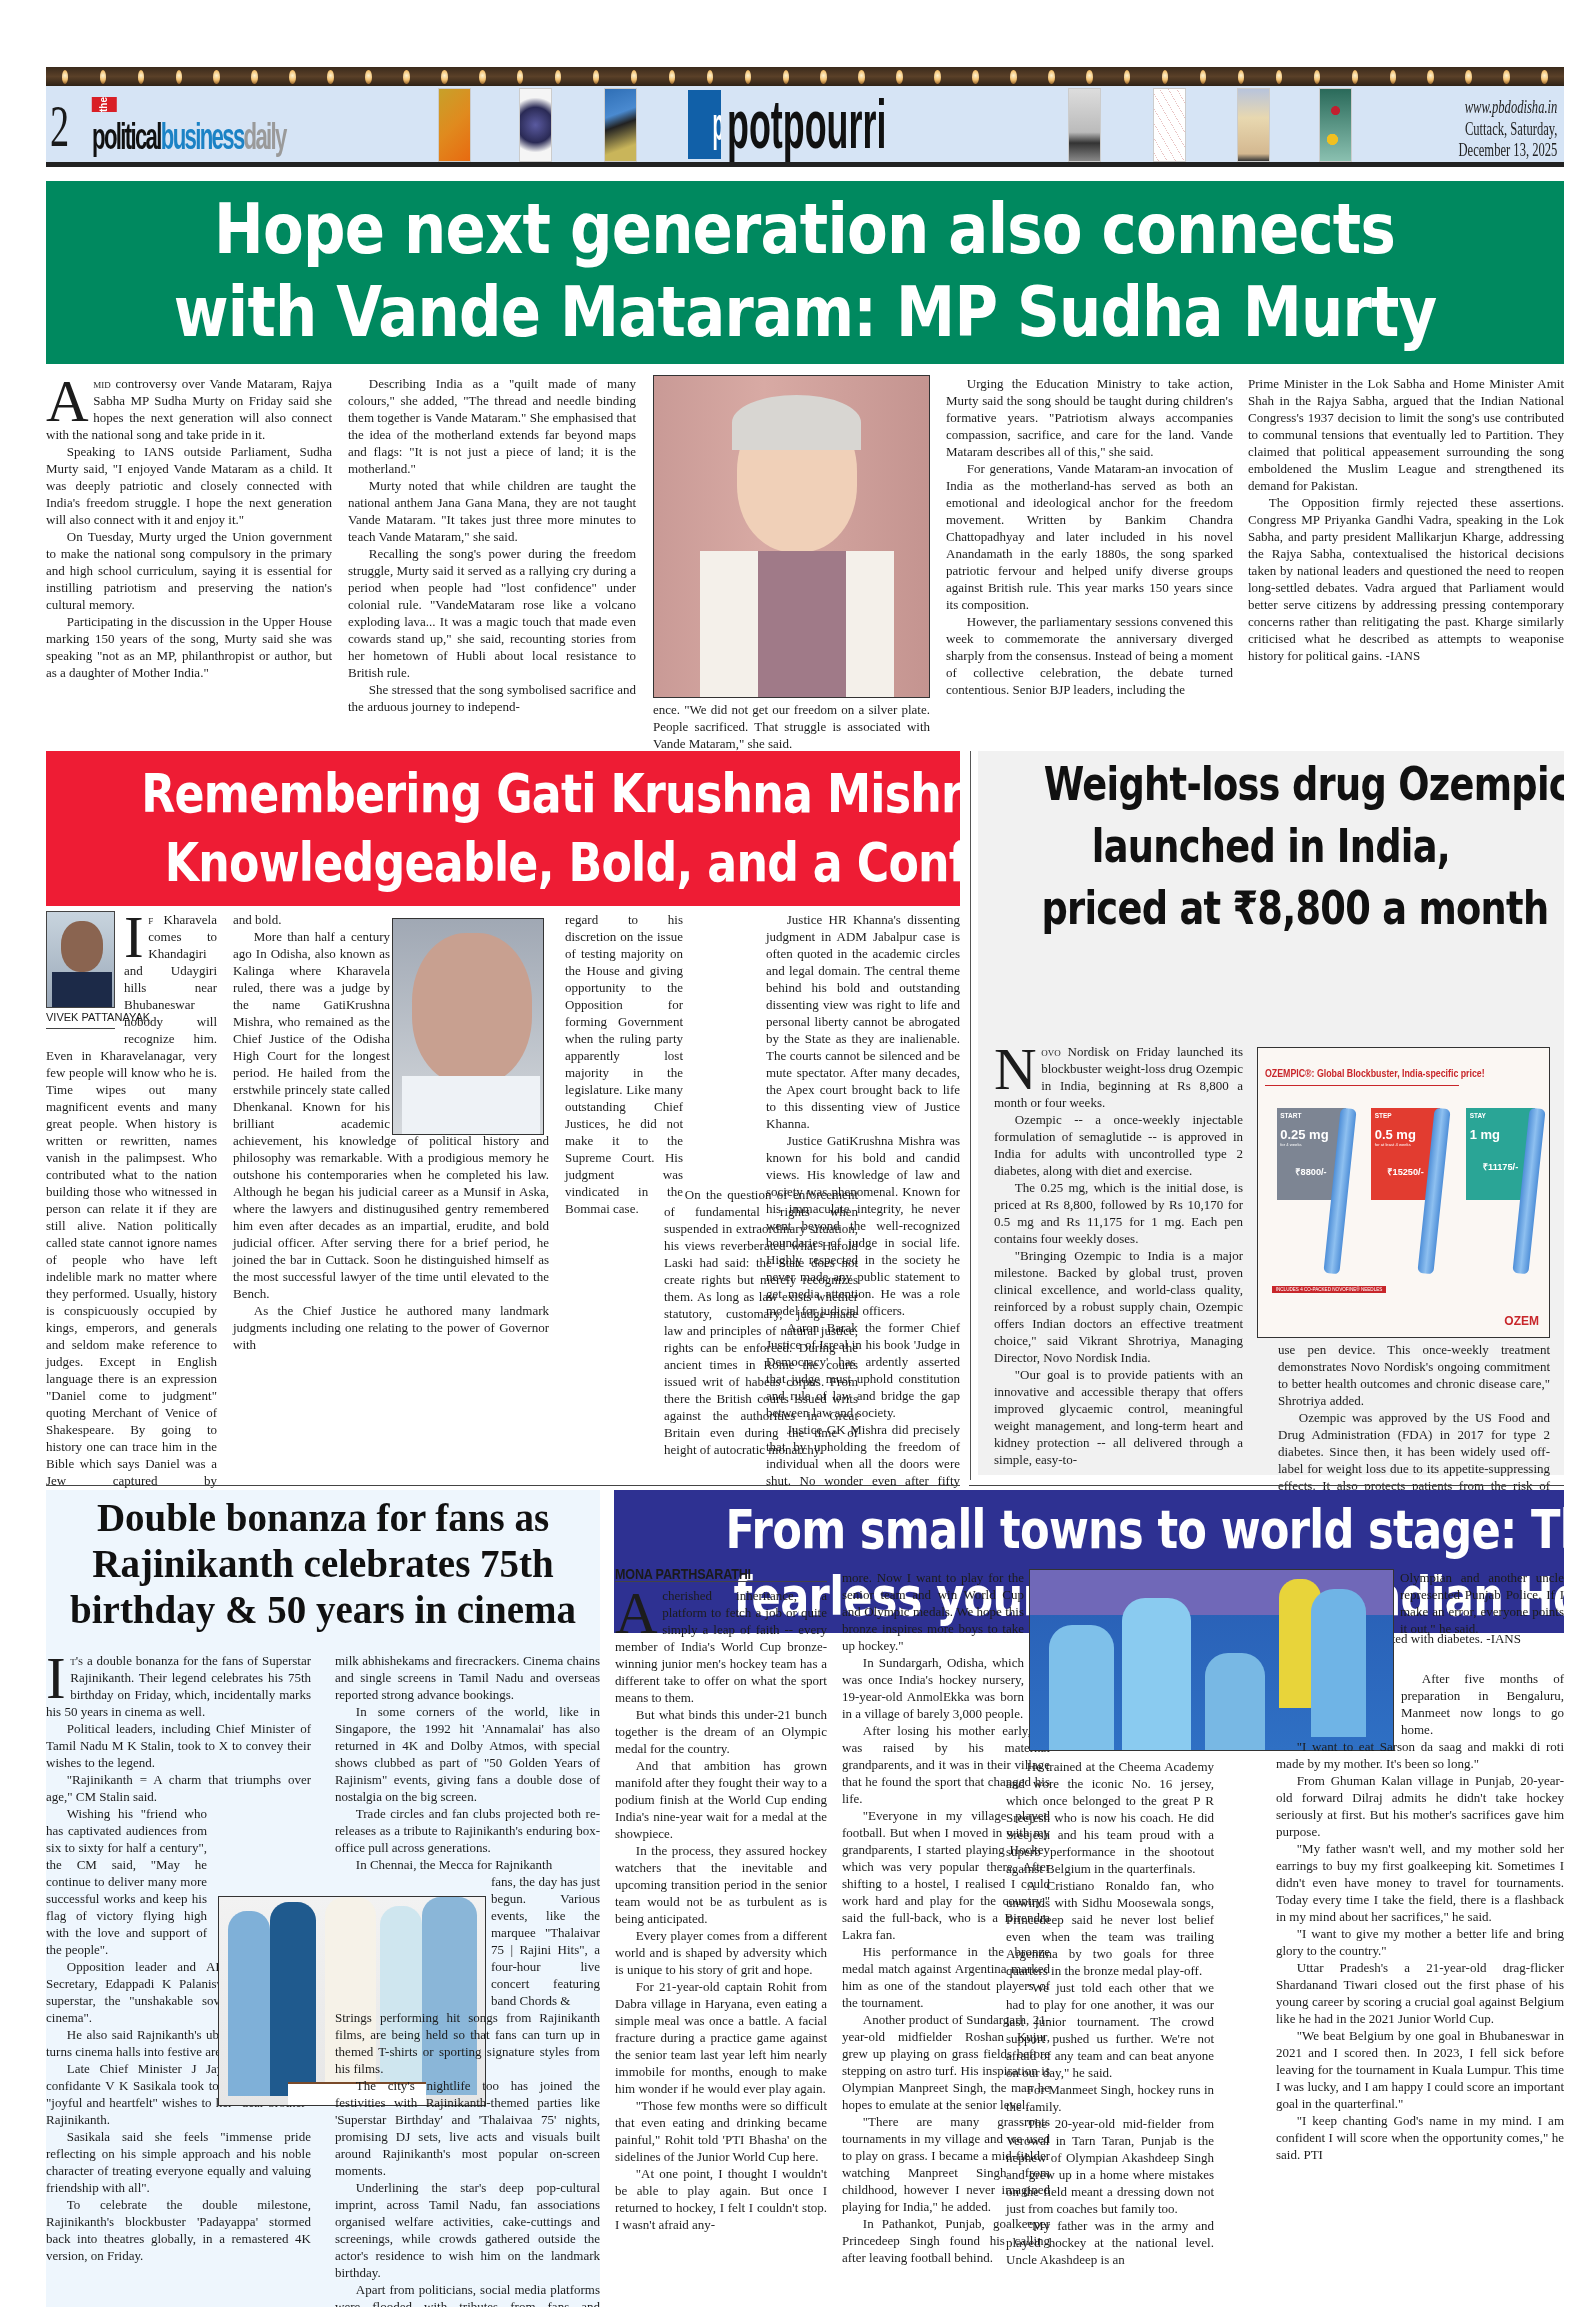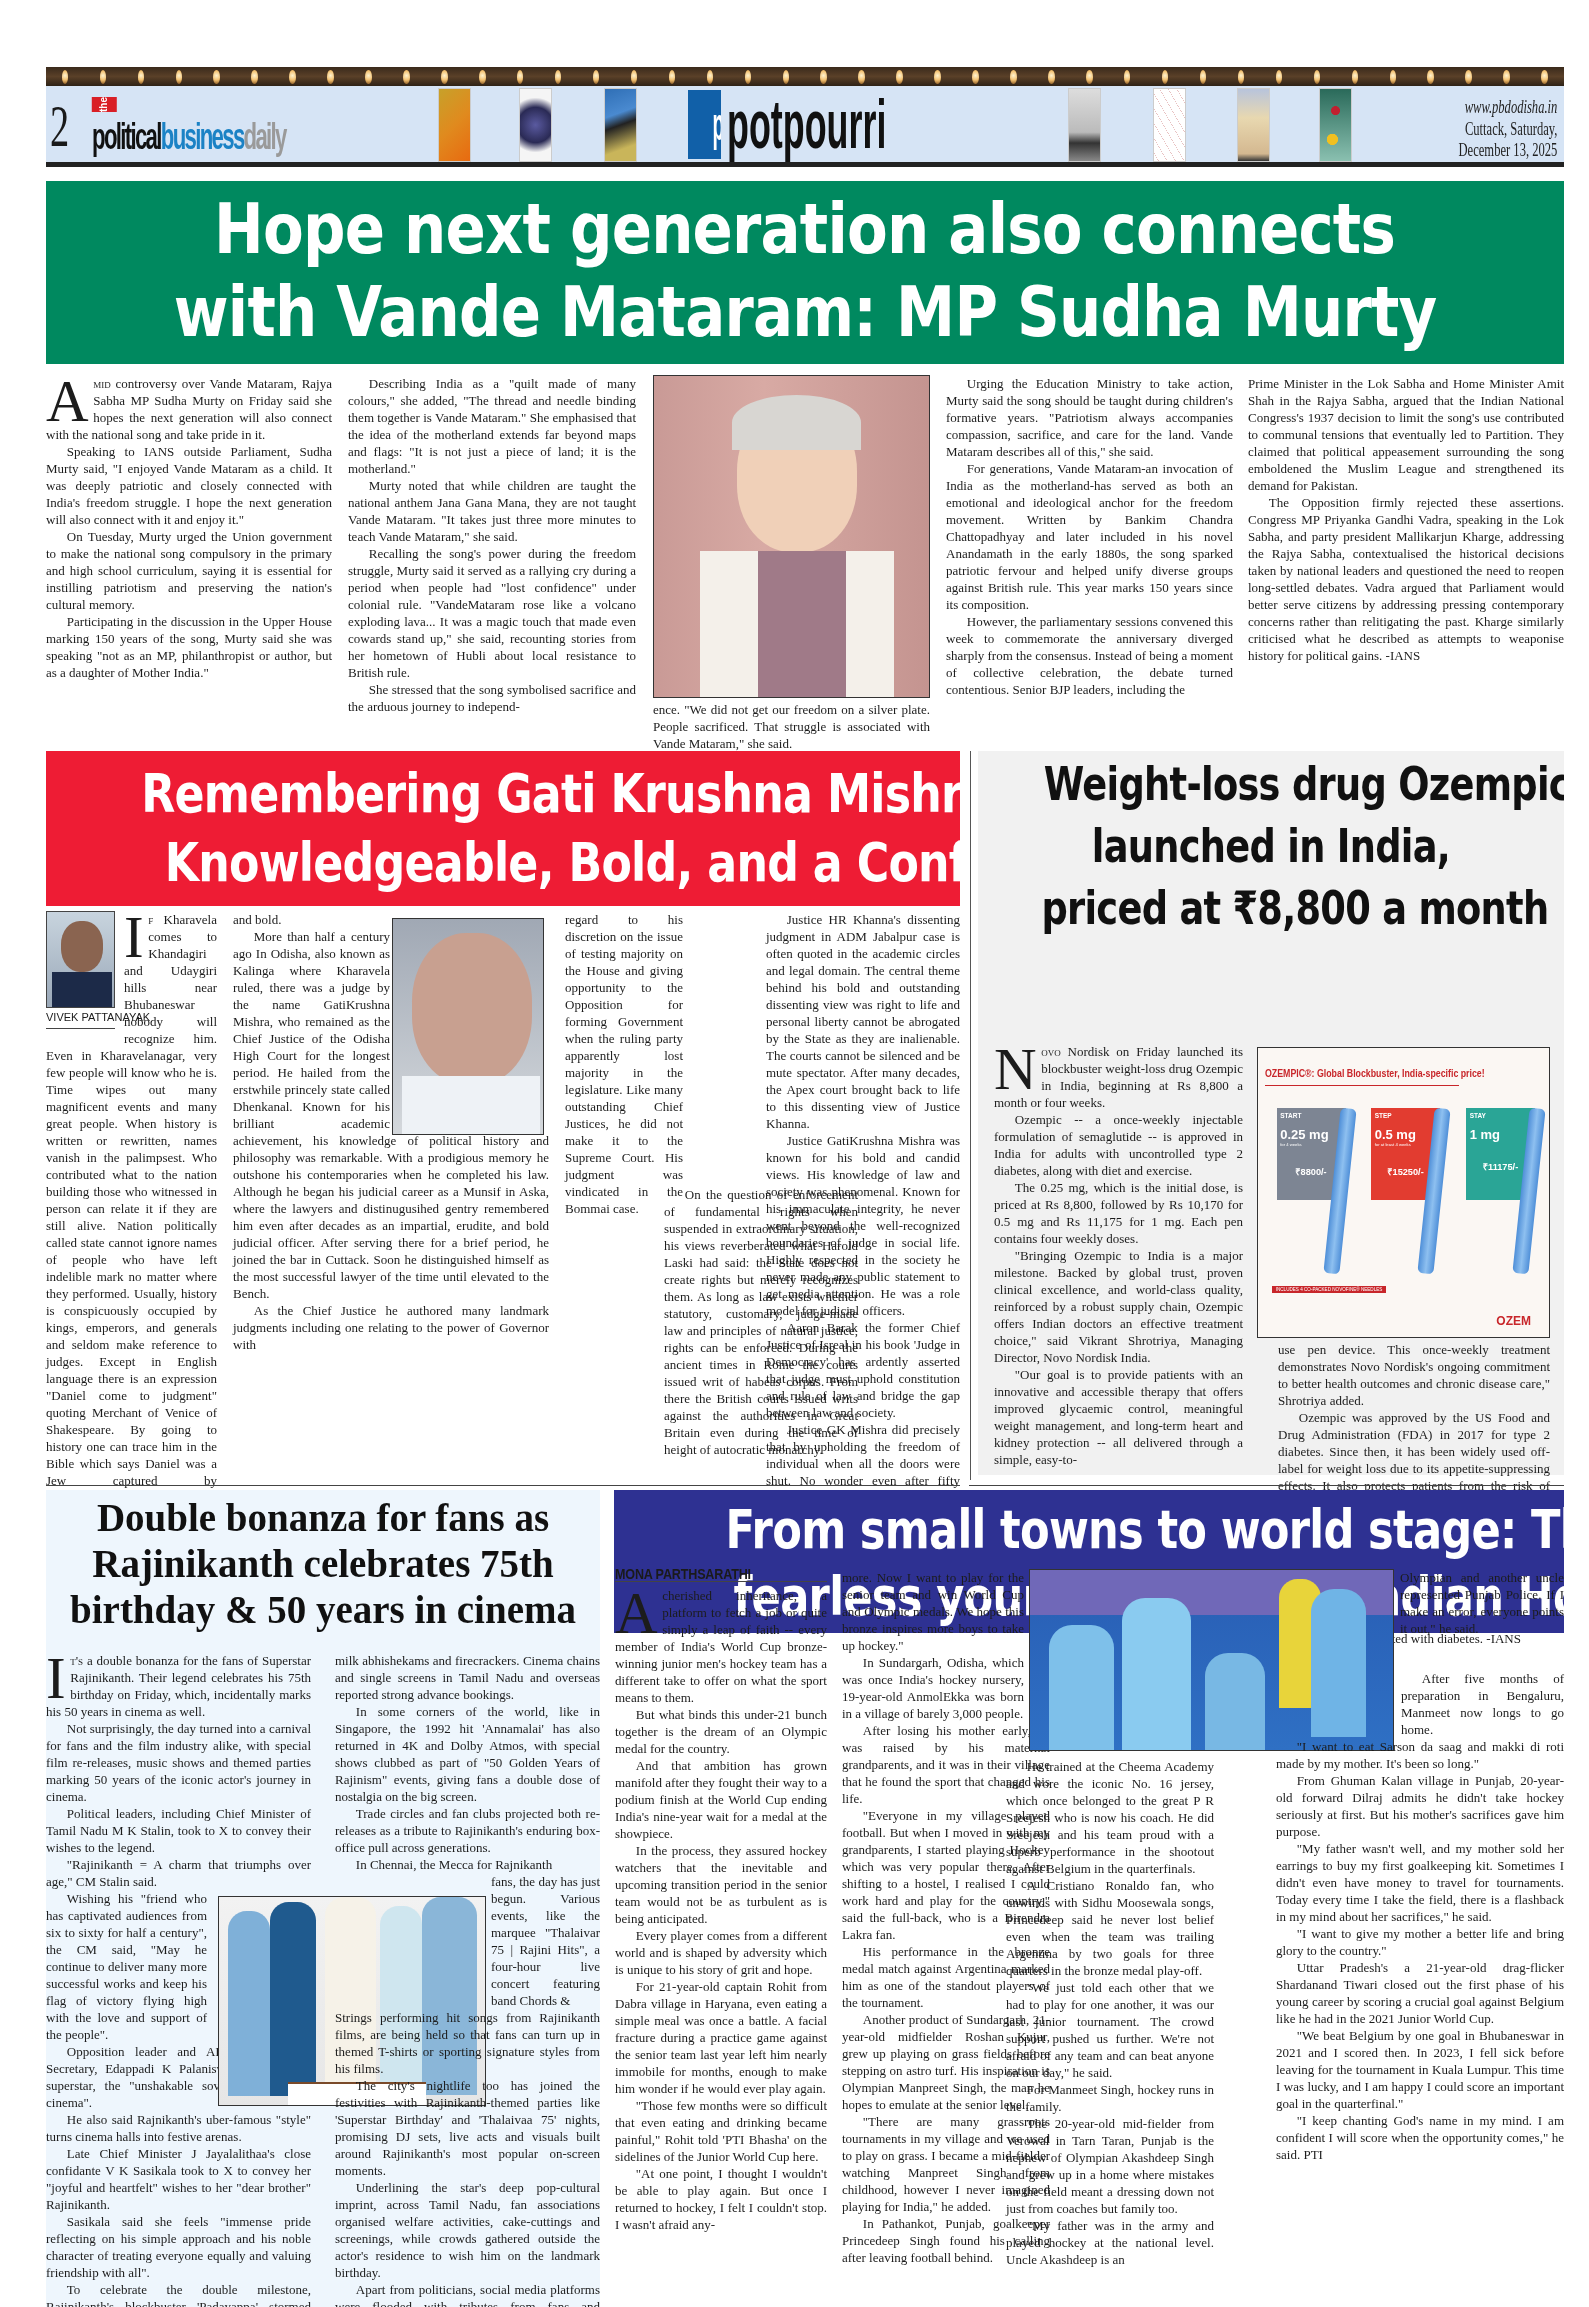--- a/index.html
+++ b/index.html
@@ -213,34 +213,33 @@
       <div style="position: absolute; left: 168px; top: 60px; width: 15.7px; height: 166px; background: linear-gradient(90deg, rgb(79, 143, 216), rgb(142, 192, 240), rgb(79, 143, 216)); border-radius: 5.5px; transform: rotate(6deg);"></div>
       <div style="position: absolute; left: 208px; top: 60px; width: 69px; height: 92px; background: rgb(42, 165, 150); color: rgb(255, 255, 255); font-family: &quot;Liberation Sans&quot;, sans-serif; padding: 3.7px;">
         <div style="font-size: 6.5px; font-weight: bold;">STAY</div>
         <div style="font-size: 13px; font-weight: bold; margin-top: 8.3px;">1 mg</div>
         <div style="font-size: 4.2px;"></div>
         <div style="font-size: 9.2px; font-weight: bold; margin-top: 18.5px; text-align: center;">₹11175/-</div>
       </div>
       <div style="position: absolute; left: 263px; top: 60px; width: 15.7px; height: 166px; background: linear-gradient(90deg, rgb(79, 143, 216), rgb(142, 192, 240), rgb(79, 143, 216)); border-radius: 5.5px; transform: rotate(6deg);"></div>
     </div>
   <div style="position:absolute;left:14px;top:238px;font-family:'Liberation Sans',sans-serif;font-size:4.6px;color:#fff;background:#c8262a;padding:0.9px 3.7px;">INCLUDES 4 CO-PACKED NOVOFINE® NEEDLES</div>
-  <div style="position:absolute;right:18px;bottom:9.2px;font-family:'Liberation Sans',sans-serif;font-weight:bold;font-size:12px;color:#c8262a;">OZEM</div>
+  <div style="position:absolute;right:10px;bottom:9.2px;font-family:'Liberation Sans',sans-serif;font-weight:bold;font-size:12px;color:#c8262a;">OZEM</div>
 </div>
 <div class="col" style="left:1278px;top:1099px;width:272px;">
   <p class="noind" style="margin-top:242px">use pen device. This once-weekly treatment demonstrates Novo Nordisk's ongoing commitment to better health outcomes and chronic disease care," Shrotriya added.</p>
   <p>Ozempic was approved by the US Food and Drug Administration (FDA) in 2017 for type 2 diabetes. Since then, it has been widely used off-label for weight loss due to its appetite-suppressing effects. It also protects patients from the risk of cardiovascular events and kidney issues, Novo said.</p>
   <p>The company noted that Ozempic is a GLP-1 receptor agonist that helps improve glycaemic control and reduce HbA1c (a measure of glucose control); regulate appetite and food intake by acting on areas of the brain that control hunger; support weight loss in people with type-2 diabetes; and reduce risks of cardiovascular and kidney complications associated with diabetes. -IANS</p>
 </div>
 <div class="hline" style="left:969px;top:1485px;width:595px;"></div>
 
 <div class="abs" style="left:46px;top:1490px;width:554px;height:891px;background:#eef6fd;"></div>
 <div class="abs h-rajini">Double bonanza for fans as Rajinikanth celebrates 75th birthday &amp; 50 years in cinema</div>
 <div class="col" style="left:46px;top:1652px;width:265px;">
   <p class="noind"><span class="drop">I</span><span class="sc">t's</span><span> a double bonanza for the fans of Superstar Rajinikanth. Their legend celebrates his 75th birthday on Friday, which, incidentally marks his 50 years in cinema as well.</span></p>
-  <p>Not surprisingly, the day turned into a carnival for fans and the film industry alike, with special film re-releases, music shows and themed parties marking 50 years of the iconic actor's journey in cinema.</p>
   <p>Political leaders, including Chief Minister of Tamil Nadu M K Stalin, took to X to convey their wishes to the legend.</p>
   <p>"Rajinikanth = A charm that triumphs over age," CM Stalin said.</p>
   <p style="width:161px">Wishing his "friend who has captivated audiences from six to sixty for half a century", the CM said, "May he continue to deliver many more successful works and keep his flag of victory flying high with the love and support of the people".</p>
   <p>Opposition leader and AIADMK General Secretary, Edappadi K Palaniswami, called the superstar, the "unshakable sovereign of Tamil cinema".</p>
   <p>He also said Rajnikanth's uber-famous "style" turns cinema halls into festive arenas.</p>
   <p>Late Chief Minister J Jayalalithaa's close confidante V K Sasikala took to X to convey her "joyful and heartfelt" wishes to her "dear brother" Rajinikanth.</p>
   <p>Sasikala said she feels "immense pride reflecting on his simple approach and his noble character of treating everyone equally and valuing friendship with all".</p>
   <p>To celebrate the double milestone, Rajinikanth's blockbuster 'Padayappa' stormed back into theatres globally, in a remastered 4K version, on Friday.</p>
 
 </div>

